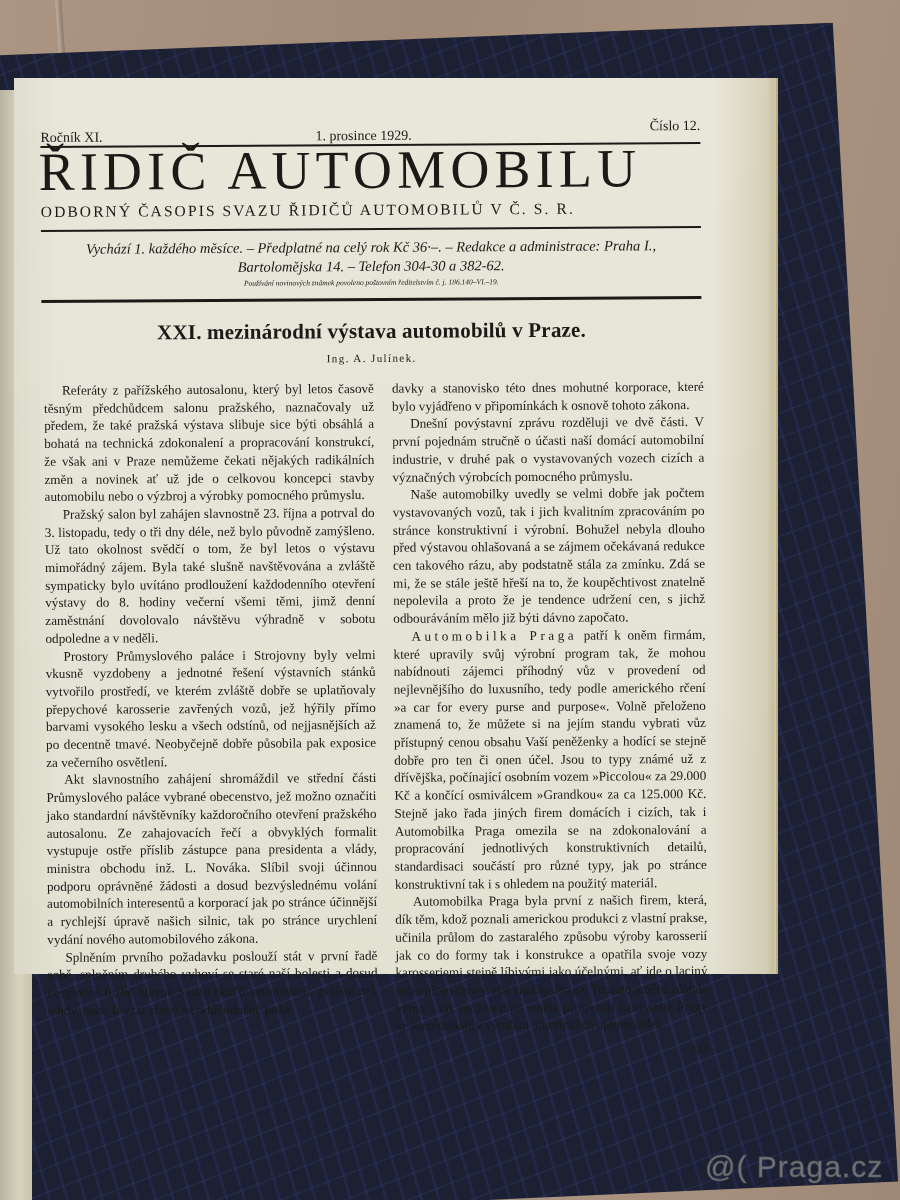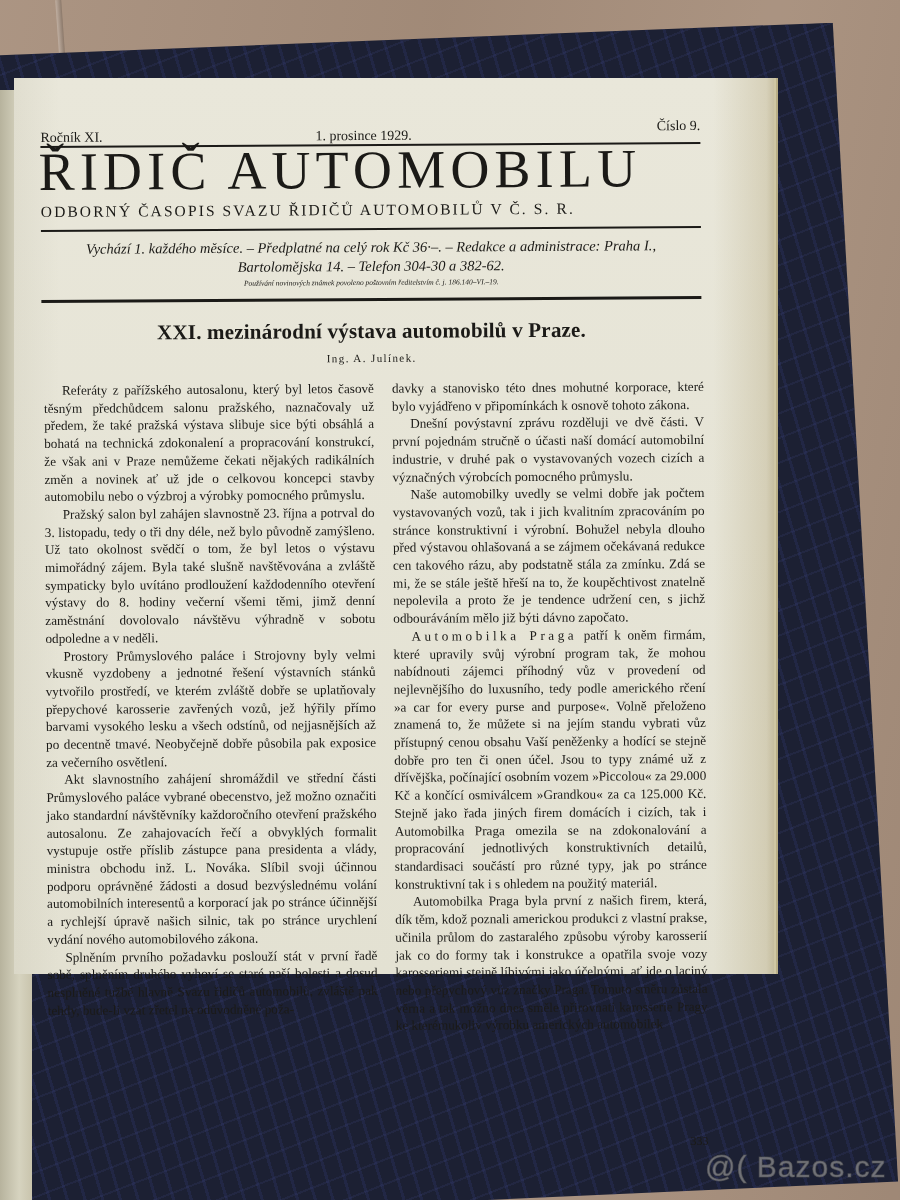--- a/index.html
+++ b/index.html
@@ -78,21 +78,21 @@
   .col {
     position: absolute; top: 304px; width: 330px;
     font-size: 13.2px; line-height: 17.7px; text-align: justify;
   }
   .col.left { left: 2px; }
   .col.right { left: 350px; width: 312px; }
   .col p { margin: 0; text-indent: 18px; }
   .col p.cont { text-indent: 0; }
   .spaced { letter-spacing: 3.5px; }
   .page-number {
-    position: absolute; top: 1060px; right: -2px; font-size: 12px;
+    position: absolute; top: 968px; right: -2px; font-size: 12px;
   }
   .watermark {
     position: absolute; left: 705px; top: 1150px; z-index: 10;
     font-family: "Liberation Sans", "DejaVu Sans", sans-serif;
     font-size: 30px; color: rgba(150,150,150,0.7);
     -webkit-text-stroke: 1px rgba(90,90,90,0.6);
     letter-spacing: 1px;
   }
 </style>
 </head>
@@ -101,21 +101,21 @@
 <div class="cardboard-crease"></div>
 <div class="cover"></div>
 <div class="left-page-edge"></div>
 
 <div class="page">
   <div class="page-inner">
 
     <div class="meta-row">
       <span class="vol">Ročník XI.</span>
       <span class="date">1. prosince 1929.</span>
-      <span class="issue">Číslo 9.</span>
+      <span class="issue">Číslo 12.</span>
     </div>
     <div class="rule" style="top:68px;height:2px;"></div>
 
     <div class="title">ŘIDIČ AUTOMOBILU</div>
     <div class="subtitle">ODBORNÝ ČASOPIS SVAZU ŘIDIČŮ AUTOMOBILŮ V Č. S. R.</div>
     <div class="rule" style="top:152px;height:2px;"></div>
 
     <div class="pubinfo">
       <div>Vychází 1. každého měsíce. – Předplatné na celý rok Kč 36·–. – Redakce a administrace: Praha I.,</div>
       <div>Bartolomějska 14. – Telefon 304-30 a 382-62.</div>
@@ -139,13 +139,13 @@
       <p>Dnešní povýstavní zprávu rozděluji ve dvě části. V první pojednám stručně o účasti naší domácí automobilní industrie, v druhé pak o vystavovaných vozech cizích a význačných výrobcích pomocného průmyslu.</p>
       <p>Naše automobilky uvedly se velmi dobře jak počtem vystavovaných vozů, tak i jich kvalitním zpracováním po stránce konstruktivní i výrobní. Bohužel nebyla dlouho před výstavou ohlašovaná a se zájmem očekávaná redukce cen takového rázu, aby podstatně stála za zmínku. Zdá se mi, že se stále ještě hřeší na to, že koupěchtivost znatelně nepolevila a proto že je tendence udržení cen, s jichž odbouráváním mělo již býti dávno započato.</p>
       <p><span class="spaced">Automobilka Praga</span><span> patří k oněm firmám, které upravily svůj výrobní program tak, že mohou nabídnouti zájemci příhodný vůz v provedení od nejlevnějšího do luxusního, tedy podle amerického rčení »a car for every purse and purpose«. Volně přeloženo znamená to, že můžete si na jejím standu vybrati vůz přístupný cenou obsahu Vaší peněženky a hodící se stejně dobře pro ten či onen účel. Jsou to typy známé už z dřívějška, počínající osobním vozem »Piccolou« za 29.000 Kč a končící osmiválcem »Grandkou« za ca 125.000 Kč. Stejně jako řada jiných firem domácích i cizích, tak i Automobilka Praga omezila se na zdokonalování a propracování jednotlivých konstruktivních detailů, standardisaci součástí pro různé typy, jak po stránce konstruktivní tak i s ohledem na použitý materiál.</span></p>
       <p>Automobilka Praga byla první z našich firem, která, dík těm, kdož poznali americkou produkci z vlastní prakse, učinila průlom do zastaralého způsobu výroby karosserií jak co do formy tak i konstrukce a opatřila svoje vozy karosseriemi stejně líbivými jako účelnými, ať jde o laciný nebo přepychový vůz značky Praga. Tomuto směru zůstala věrna a tak možno dnes směle přirovnati karosserie Pragy ke kterémukoliv výrobku amerických automobilek</p>
     </div>
 
     <div class="page-number">333</div>
   </div>
 </div>
 
-<div class="watermark">@( Bazos.cz</div>
+<div class="watermark">@( Praga.cz</div>
 
 </body></html>

